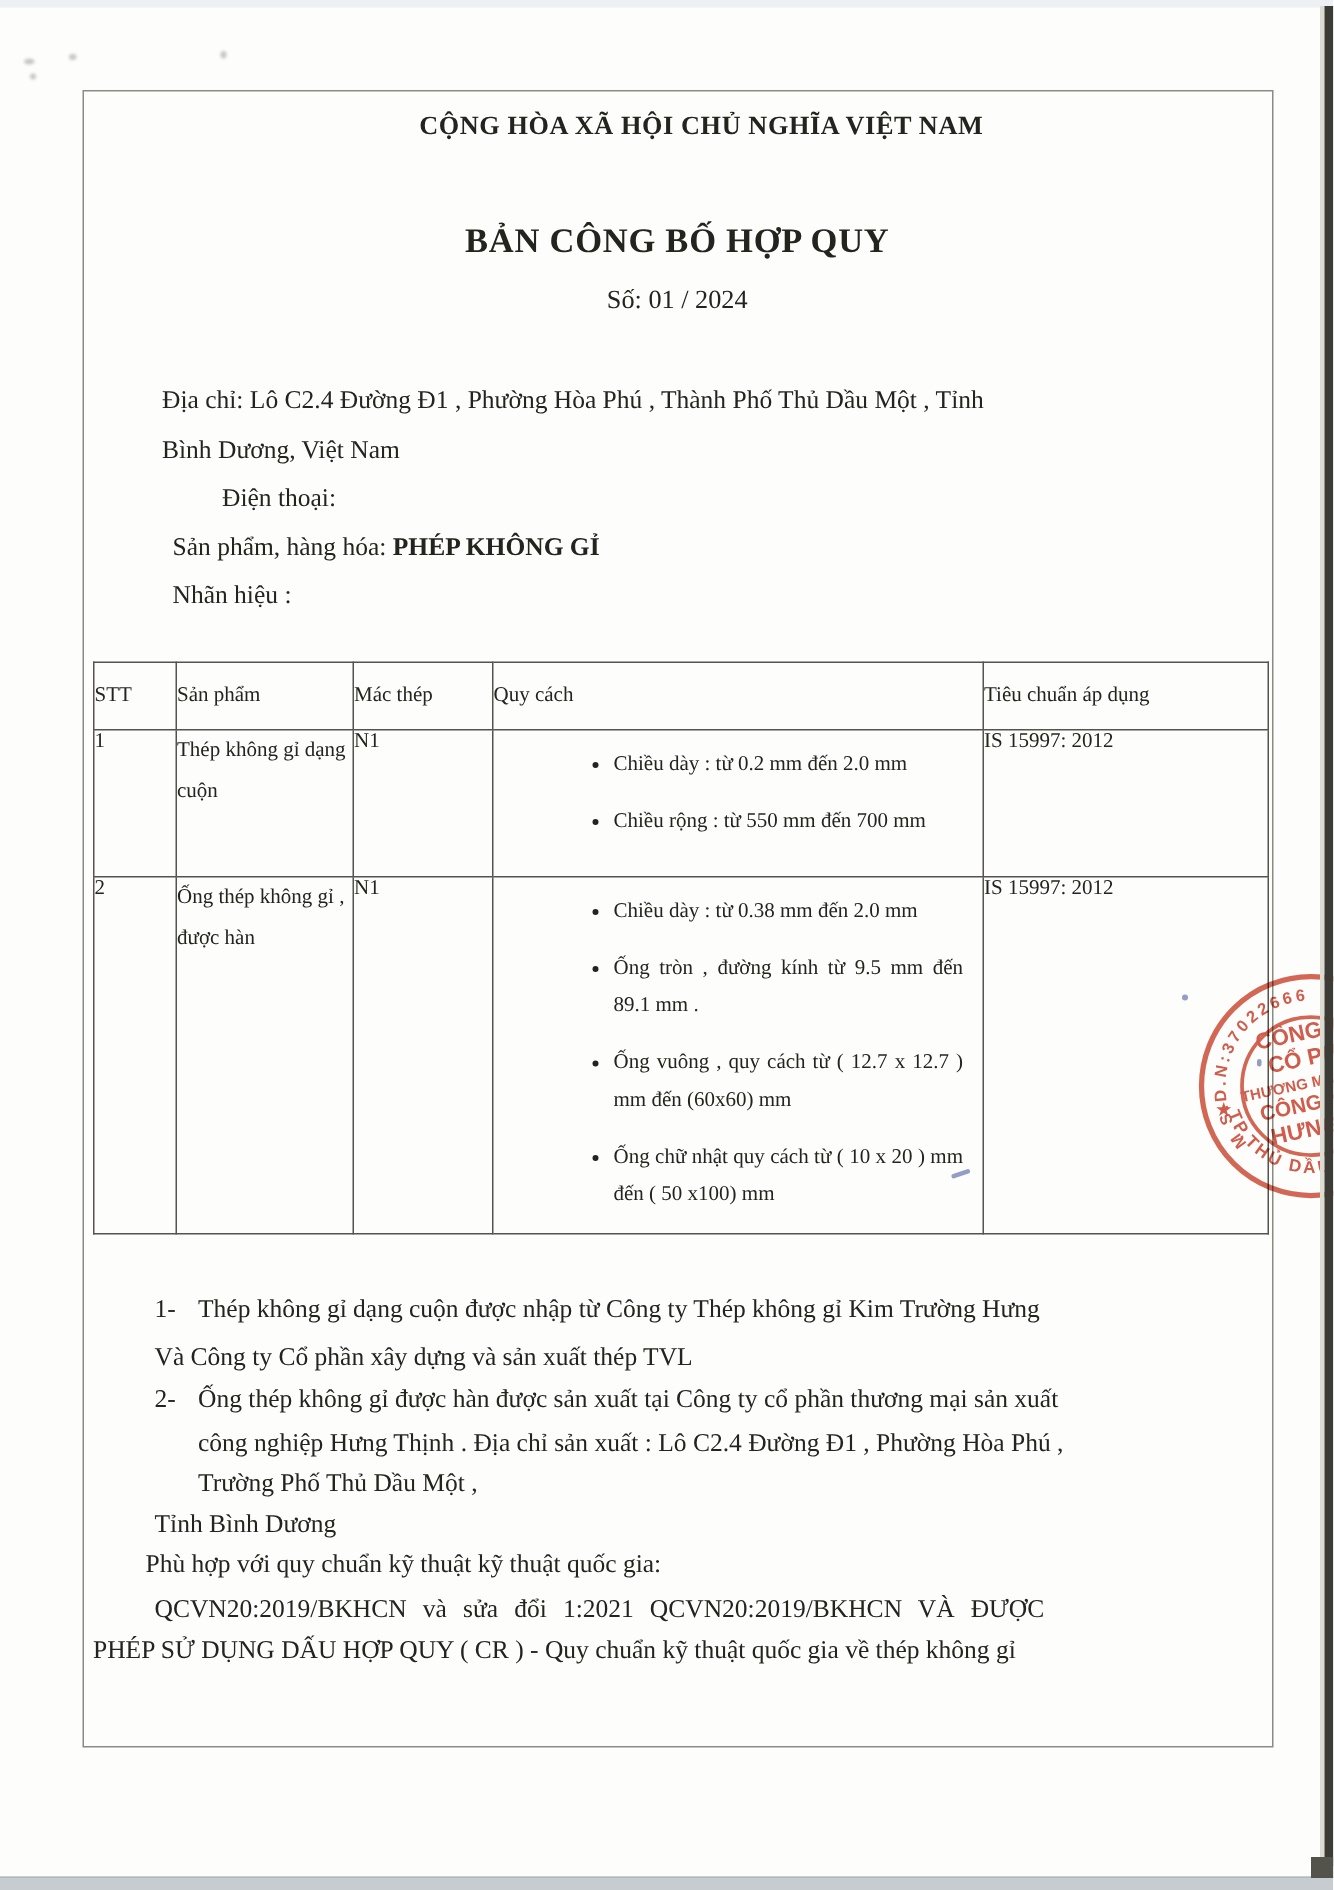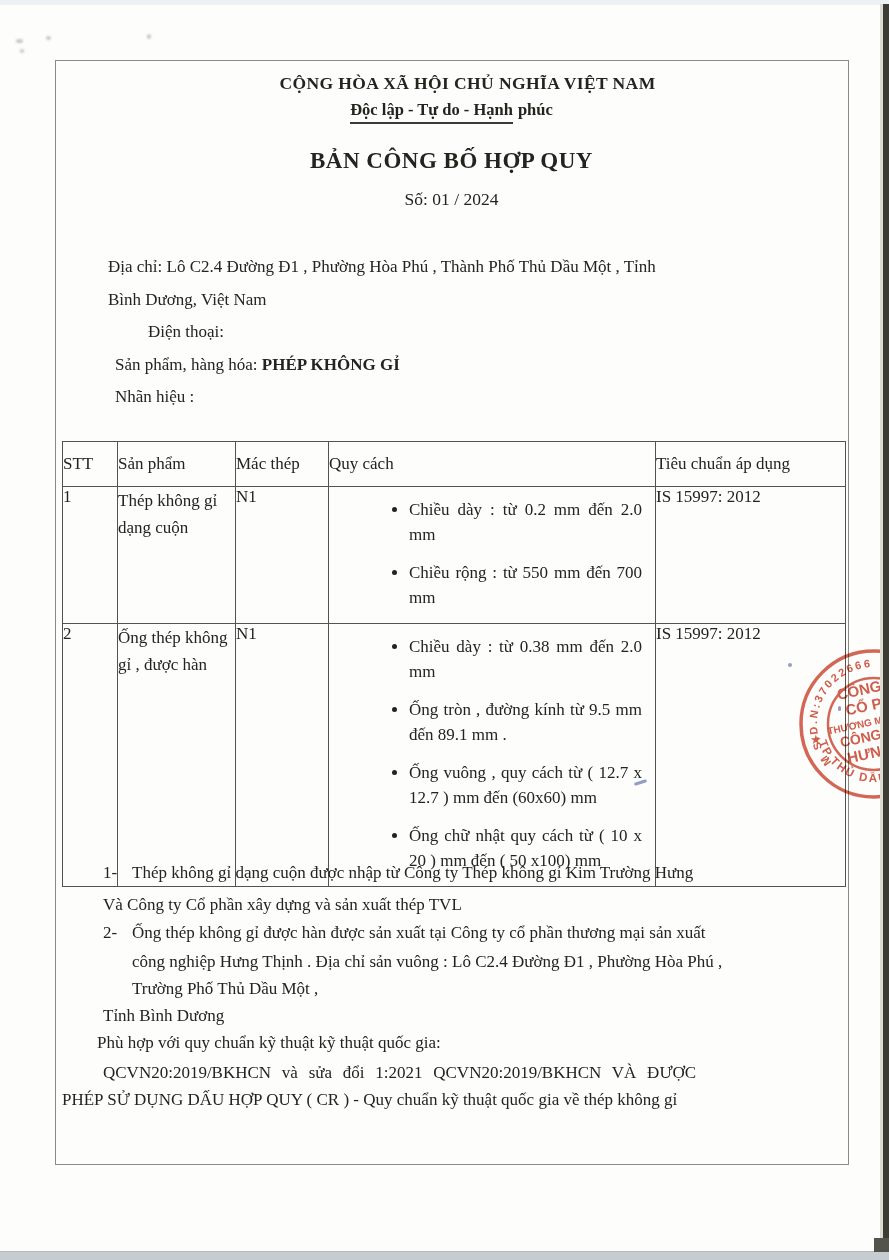--- a/index.html
+++ b/index.html
@@ -35,21 +35,21 @@
   .motto .tail{margin-left:5px;}
   .doc-title{top:148px;font-size:23px;font-weight:bold;letter-spacing:.5px;}
   .doc-number{top:189px;font-size:17.5px;}
   
   .pline{position:absolute;font-size:17px;line-height:23px;white-space:nowrap;}
   .bold{font-weight:bold;}
   
   table.spec{
     position:absolute;left:62px;top:441px;width:783px;
     border-collapse:collapse;table-layout:fixed;
-    font-size:17px;
+    font-size:14px;
   }
   table.spec td,table.spec th{
     border:1.5px solid #55534c;
     vertical-align:top;font-weight:normal;text-align:left;
     padding:0;overflow:hidden;
   }
   table.spec th{height:44px;vertical-align:middle;}
   th.c-stt,td.c-stt{text-align:center;}
   th.c-prod{padding-left:13px;}
   th.c-grade{padding-left:13px;}
@@ -84,23 +84,20 @@
 
   <div class="edge-top"></div>
   <div class="smudge" style="left:16px;top:39px;width:7px;height:4px;"></div>
   <div class="smudge" style="left:46px;top:36px;width:5px;height:4px;"></div>
   <div class="smudge" style="left:20px;top:49px;width:4px;height:4px;"></div>
   <div class="smudge" style="left:147px;top:34px;width:4px;height:5px;"></div>
 
   <div class="frame"></div>
 
   <div class="center-line nat-header">CỘNG HÒA XÃ HỘI CHỦ NGHĨA VIỆT NAM</div>
-  <div class="center-line motto">
-    <span class="u">Độc lập - Tự do - Hạnh</span><span class="tail">phúc</span>
-  </div>
   <div class="center-line doc-title">BẢN CÔNG BỐ HỢP QUY</div>
   <div class="center-line doc-number">Số: 01 / 2024</div>
 
   <div class="pline" style="left:108px;top:255px;">Địa chỉ: Lô C2.4 Đường Đ1 , Phường Hòa Phú , Thành Phố Thủ Dầu Một , Tỉnh</div>
   <div class="pline" style="left:108px;top:288px;">Bình Dương, Việt Nam</div>
   <div class="pline" style="left:108px;top:320px;margin-left:40px;">Điện thoại:</div>
   <div class="pline" style="left:115px;top:353px;">
     <span>Sản phẩm, hàng hóa:</span>
     <span class="bold">PHÉP KHÔNG GỈ</span>
   </div>
@@ -151,21 +148,21 @@
   </tbody>
     </table>
 
   <div class="nline" style="left:103px;top:861px;">
     <span class="marker">1-</span><span>Thép không gỉ dạng cuộn được nhập từ Công ty Thép không gỉ Kim Trường Hưng</span>
   </div>
   <div class="nline" style="left:103px;top:893px;">Và Công ty Cổ phần xây dựng và sản xuất thép TVL</div>
   <div class="nline" style="left:103px;top:921px;">
     <span class="marker">2-</span><span>Ống thép không gỉ được hàn được sản xuất tại Công ty cổ phần thương mại sản xuất</span>
   </div>
-  <div class="nline" style="left:132px;top:950px;">công nghiệp Hưng Thịnh . Địa chỉ sản vuông : Lô C2.4 Đường Đ1 , Phường Hòa Phú ,</div>
+  <div class="nline" style="left:132px;top:950px;">công nghiệp Hưng Thịnh . Địa chỉ sản xuất : Lô C2.4 Đường Đ1 , Phường Hòa Phú ,</div>
   <div class="nline" style="left:132px;top:977px;">Trường Phố Thủ Dầu Một ,</div>
   <div class="nline" style="left:103px;top:1004px;">Tỉnh Bình Dương</div>
   <div class="nline" style="left:97px;top:1031px;">Phù hợp với quy chuẩn kỹ thuật kỹ thuật quốc gia:</div>
   <div class="nline spread" style="left:103px;top:1061px;">QCVN20:2019/BKHCN và sửa đổi 1:2021 QCVN20:2019/BKHCN VÀ ĐƯỢC</div>
   <div class="nline" style="left:62px;top:1088px;">PHÉP SỬ DỤNG DẤU HỢP QUY ( CR ) -  Quy chuẩn kỹ thuật quốc gia về thép không gỉ</div>
 
   <div class="ink-mark" style="left:634px;top:781px;width:13px;height:3px;transform:rotate(-18deg);"></div>
   <div class="ink-mark" style="left:788px;top:663px;width:4px;height:4px;"></div>
   <div class="ink-mark" style="left:838px;top:706px;width:3px;height:5px;"></div>
 

